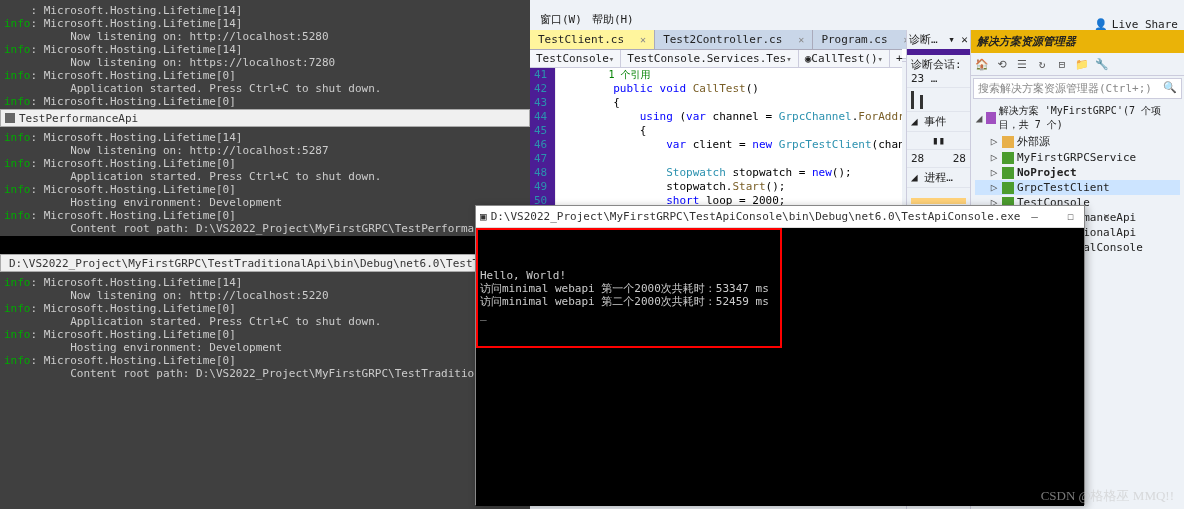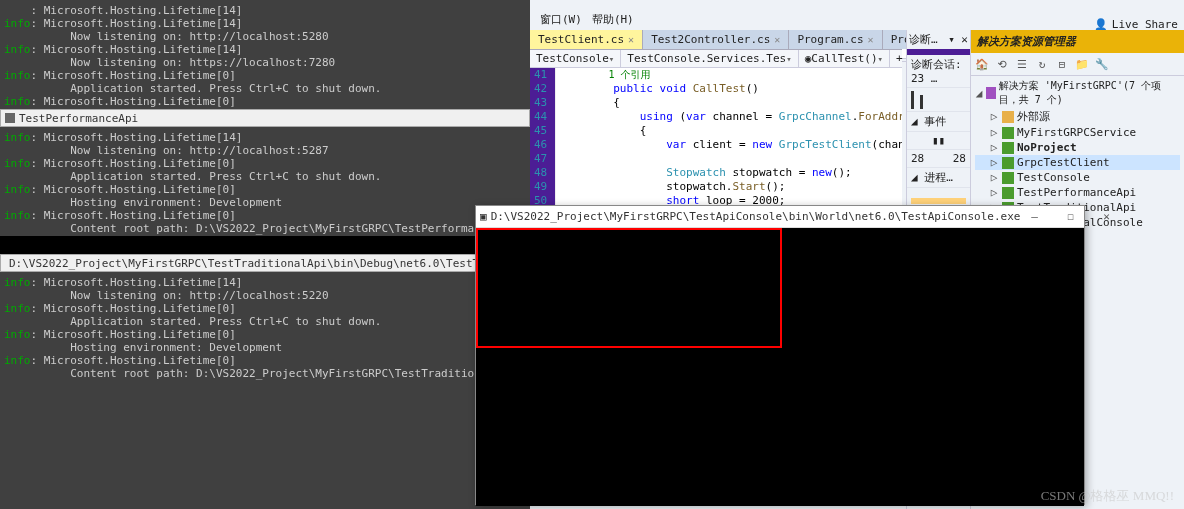--- a/index.html
+++ b/index.html
@@ -15,21 +15,21 @@
 #tb3 { position:absolute; top:254px; left:0; width:530px; }
 #c3 { position:absolute; top:272px; left:0; width:530px; height:237px; }
 
 #vs { position:absolute; top:0; left:530px; width:654px; height:509px; background:#eef2f7; font-family:'Segoe UI',sans-serif; font-size:11px; color:#222; }
 #vs .menu { display:flex; gap:10px; padding:12px 10px; background:#eef2f7; }
 #vs .toolbar { display:flex; align-items:center; gap:6px; padding:2px 6px; background:#eef2f7; border-bottom:1px solid #ccd; }
 .tb-btn { width:18px; height:18px; display:flex; align-items:center; justify-content:center; color:#555; }
 .tb-sep { width:1px; height:16px; background:#ccd; }
 .tb-combo { border:1px solid #ccd; background:#fff; padding:1px 4px; height:18px; display:flex; align-items:center; gap:3px; }
 #vs .tabs { display:flex; background:#c9d6e8; border-bottom:1px solid #aab; }
-.tab { padding:3px 8px; border-right:1px solid #aab; background:#c9d6e8; display:flex; align-items:center; gap:4px;justify-content:space-between; }
+.tab { padding:3px 8px; border-right:1px solid #aab; background:#c9d6e8; display:flex; align-items:center; gap:16px;justify-content:space-between; }
 .tab.active { background:#fff59d; }
 .tab .x { color:#888; font-size:10px; }
 #vs .navbar { display:flex; background:#f4f6fa; border-bottom:1px solid #ccd; }
 .navbar .combo { flex:1; border-right:1px solid #ccd; padding:2px 6px; display:flex; align-items:center; justify-content:space-between; }
 #editor { display:flex; background:#fff; font-family:Consolas; height:158px; overflow:hidden; }
 #gutter { background:#4c1d95; color:#2b91af; text-align:right; padding:0 8px 0 4px; line-height:14px; width:38px; border-right:1px solid #eee;}
 #code { padding:0 4px; line-height:14px; white-space:pre; color:#000; }
 .kw { color:#0000ff; } .tp { color:#2b91af; } .mth { color:#795e26;} .cmt { color:#008000; }
 #editor-wrap { position:absolute; top:30px; left:0; width:372px; }
 #diag { position:absolute; top:30px; right:214px; width:64px; bottom:0; background:#eef2f7; border-left:1px solid #ccd; font-size:10px; }
@@ -219,20 +219,24 @@
     <div class="hdr">解决方案资源管理器</div>
     <div class="tb">
       <span class="tb-btn">🏠</span>
       <span class="tb-btn">⟲</span>
       <span class="tb-btn">☰</span>
       <span class="tb-btn">↻</span>
       <span class="tb-btn">⊟</span>
       <span class="tb-btn">📁</span>
       <span class="tb-btn">🔧</span>
     </div>
+    <div class="srch">
+        <span>搜索解决方案资源管理器(Ctrl+;)</span>
+        <span>🔍</span>
+      </div>
     <div class="tree">
       <div class="tree-item">
         <span class="exp">◢</span>
           <span class="proj-ico proj-sln"></span>
         <span style="font-size:10px">解决方案 'MyFirstGRPC'(7 个项目，共 7 个)</span>
       </div>
       <div id="sol-items">
           <div class="tree-item d1">
             <span class="exp">▷</span>
             <span class="proj-ico proj-fld"></span>
@@ -275,26 +279,30 @@
           </div>
         </div>
     </div>
   </div>
 </div>
 
 <div id="popup">
   <div class="ptitle">
     <div style="display:flex;align-items:center;gap:4px">
       <span>▣</span>
-      <span>D:\VS2022_Project\MyFirstGRPC\TestApiConsole\bin\World\net6.0\TestApiConsole.exe</span>
+      <span>D:\VS2022_Project\MyFirstGRPC\TestApiConsole\bin\Debug\net6.0\TestApiConsole.exe</span>
     </div>
     <div class="ctrls">
       <span class="wbtn">—</span>
       <span class="wbtn">☐</span>
       <span class="wbtn">✕</span>
     </div>
   </div>
   <div class="pcontent">
     <div class="redbox"></div>
+    <div id="popup-lines">Hello, World!
+访问minimal webapi 第一个2000次共耗时：53347 ms
+访问minimal webapi 第二个2000次共耗时：52459 ms
+_</div>
   </div>
 </div>
 
 <div id="watermark">CSDN @格格巫 MMQ!!</div>
 
 </body></html>

